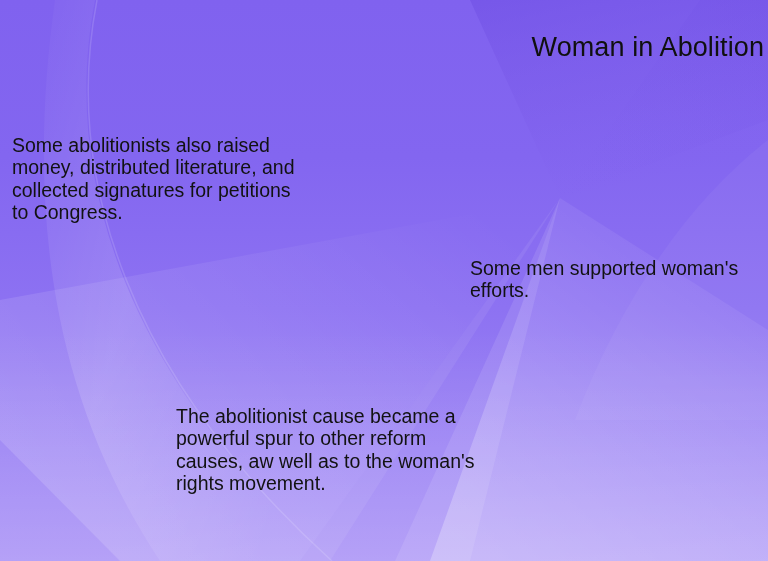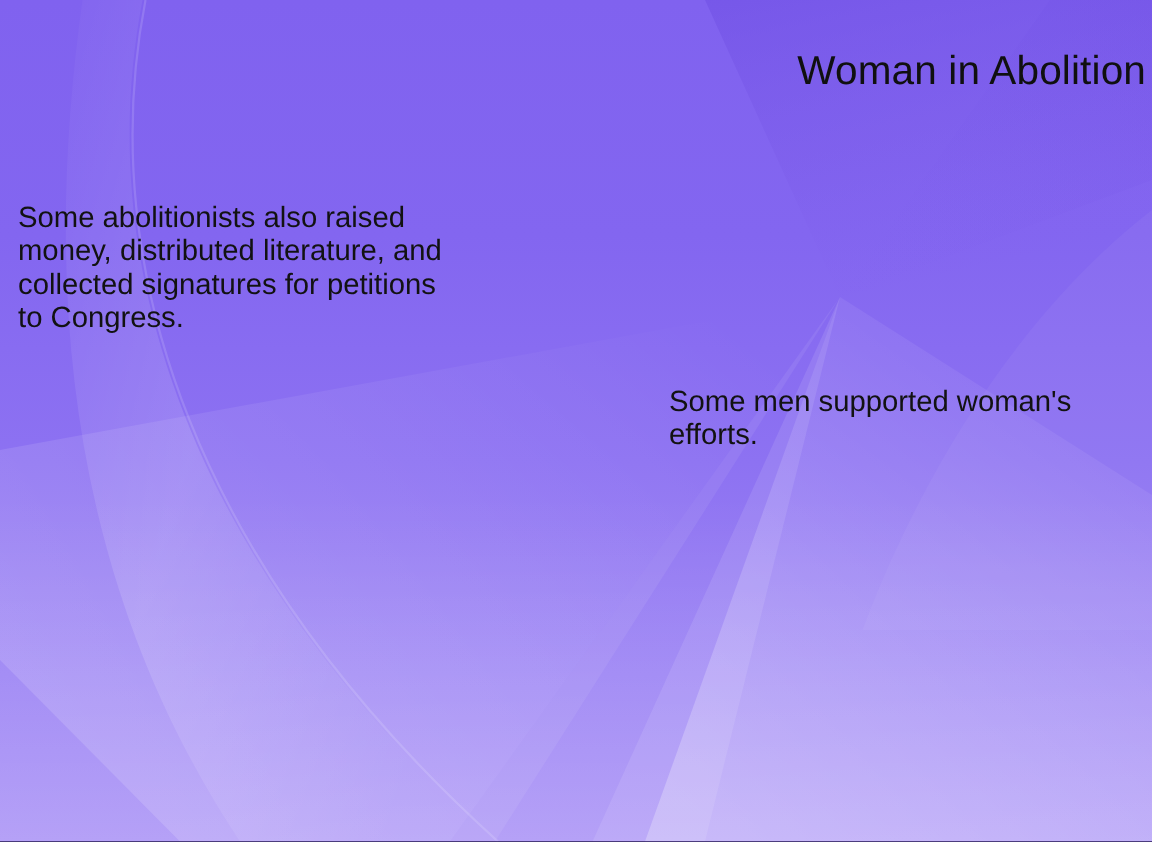--- a/index.html
+++ b/index.html
@@ -55,21 +55,21 @@
     font-size: 19.5px;
     line-height: 22.4px;
     white-space: pre-line;
   }
   #block-fundraising {
     left: 12px;
     top: 134px;
     width: 300px;
   }
   #block-support {
-    left: 446px;
+    left: 470px;
     top: 257px;
     width: 292px;
   }
   #block-reform {
     left: 176px;
     top: 405px;
     width: 300px;
   }
 </style>
 </head>
@@ -132,15 +132,16 @@
   </svg>
 
   <div class="text-layer">
 
     <div class="slide-title">Woman in Abolition</div>
 
     <div class="body-block" id="block-fundraising">Some abolitionists also raised money, distributed literature, and collected signatures for petitions to Congress.</div>
 
     <div class="body-block" id="block-support">Some men supported woman's efforts.</div>
 
+    <div class="body-block" id="block-reform">The abolitionist cause became a powerful spur to other reform causes, aw well as to the woman's rights movement.</div>
 
   </div>
 </div>
 
 </body></html>

